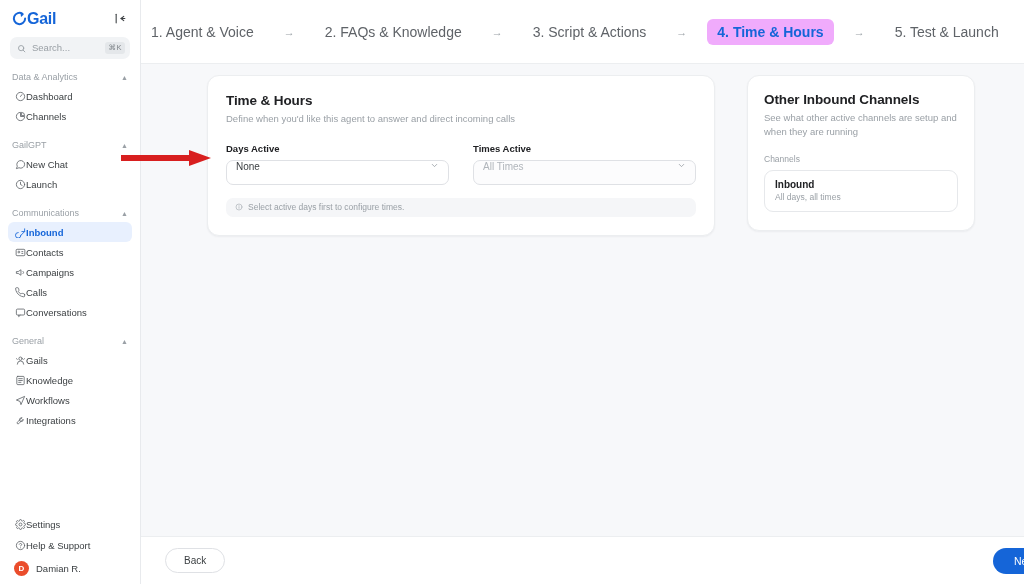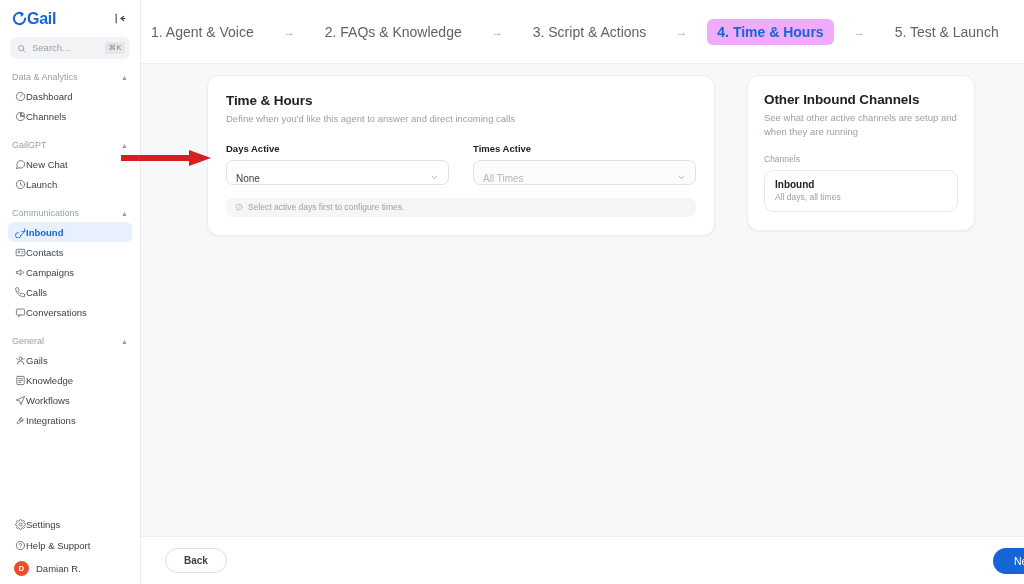--- a/index.html
+++ b/index.html
@@ -122,21 +122,21 @@
   .card-right { width: 228px; padding: 16px 16px 18px 16px; }
 
   .card-title { font-size: 13.5px; font-weight: 600; color: #202124; letter-spacing: -0.1px; }
   .card-sub { font-size: 9.5px; color: #9aa0a6; margin-top: 4px; line-height: 1.45; }
 
   .fields { display: flex; gap: 24px; margin-top: 17px; }
   .field { flex: 1 1 0; }
   .field-label { font-size: 9.5px; font-weight: 700; color: #202124; margin-bottom: 6px; }
   .select {
     height: 25px; border: 1px solid #dfe1e5; border-radius: 7px;
-    background: #fff; display: flex; align-items: flex-end;
+    background: #fff; display: flex; align-items: flex-start;
     justify-content: space-between; padding: 0 9px;
     font-size: 10px; color: #3c4043; cursor: pointer;
   }
   .select.muted { color: #b0b5bb; background: #fcfcfd; }
   .chev { color: #9aa0a6; font-size: 9px; line-height: 1; }
 
   .hint {
     margin-top: 13px; background: #f5f6f8; border-radius: 7px;
     height: 19px; display: flex; align-items: center; gap: 5px;
     padding: 0 9px; font-size: 8.5px; color: #9aa0a6;
@@ -153,21 +153,21 @@
 
   
   .footer {
     height: 48px; flex: 0 0 48px; background: #fff;
     border-top: 1px solid #eceef0;
     display: flex; align-items: center; justify-content: space-between;
     padding: 0 29px 0 24px;
   }
   .back-btn {
     border: 1px solid #dfe1e5; border-radius: 16px; background: #fff;
-    font-size: 10px; color: #3c4043; padding: 6px 18px; cursor: pointer; font-weight: bold;
+    font-size: 10px; color: #3c4043; padding: 6px 18px; cursor: pointer;
   }
   .next-btn {
     border: none; border-radius: 16px; background: #1565d8;
     font-size: 10.5px; color: #fff; padding: 7px 21px; cursor: pointer;
     font-weight: 500;
   }
 
   .fab {
     position: absolute; right: 10px; bottom: 9px;
     width: 38px; height: 38px; border-radius: 50%;

